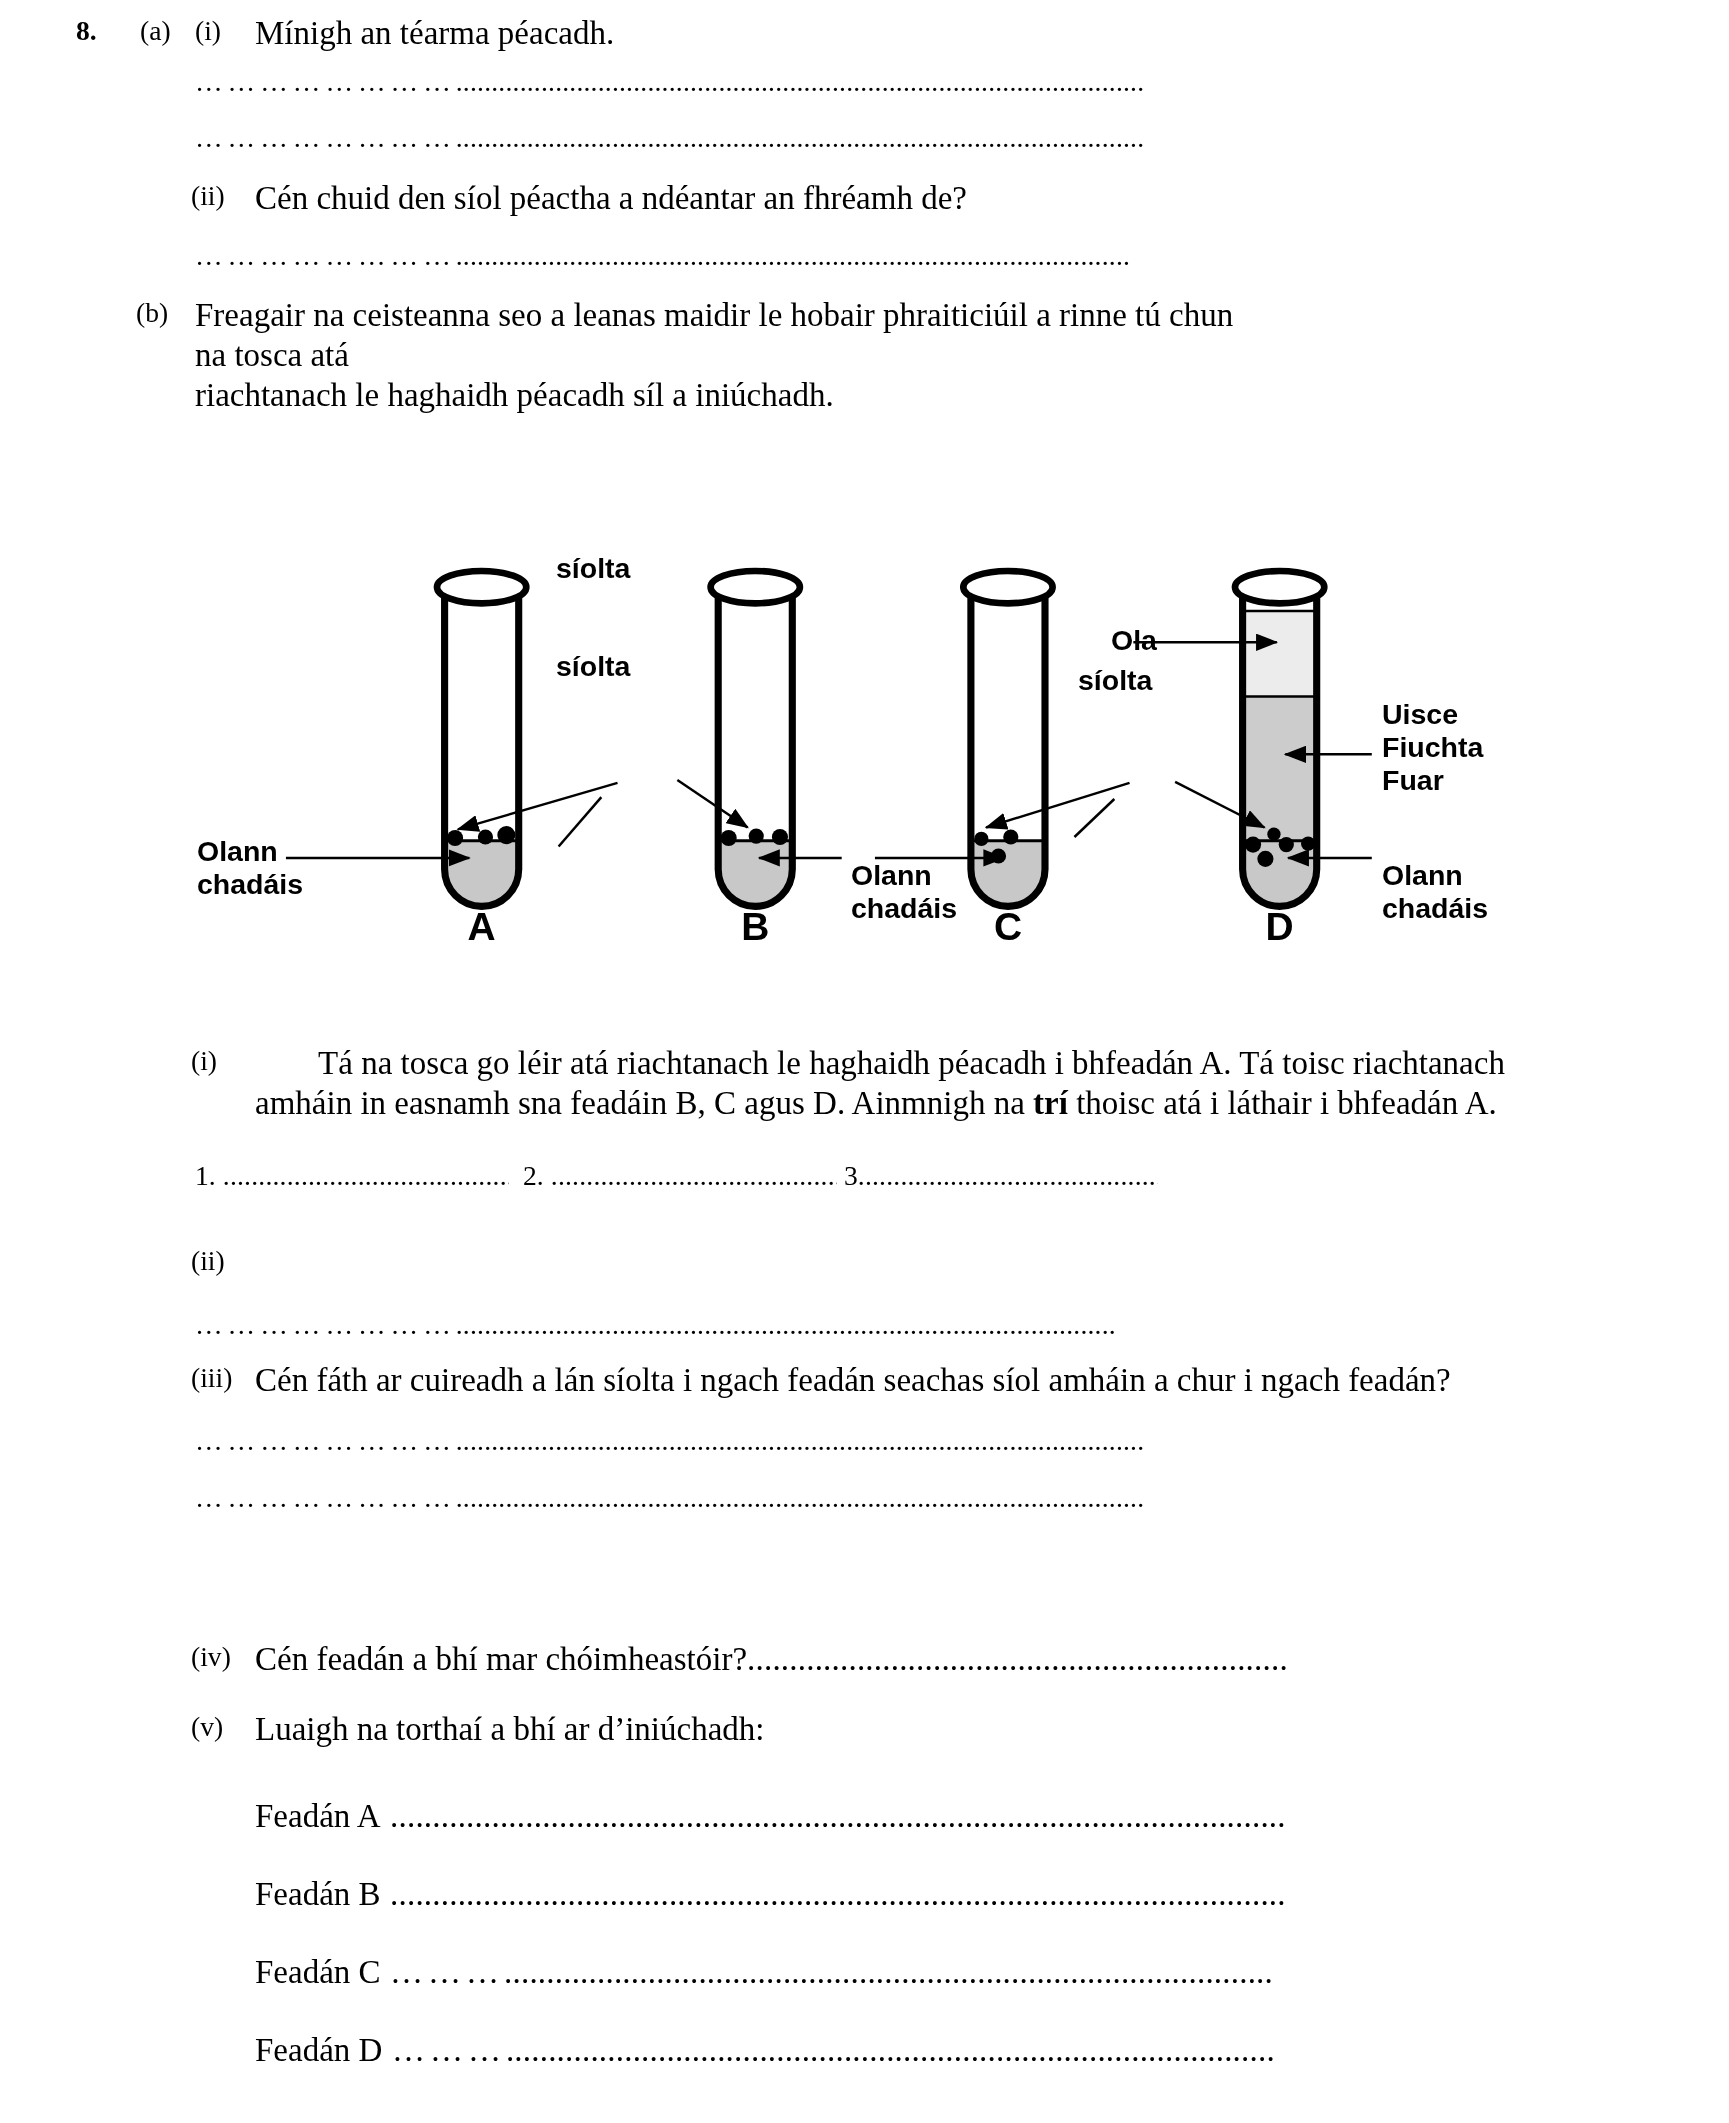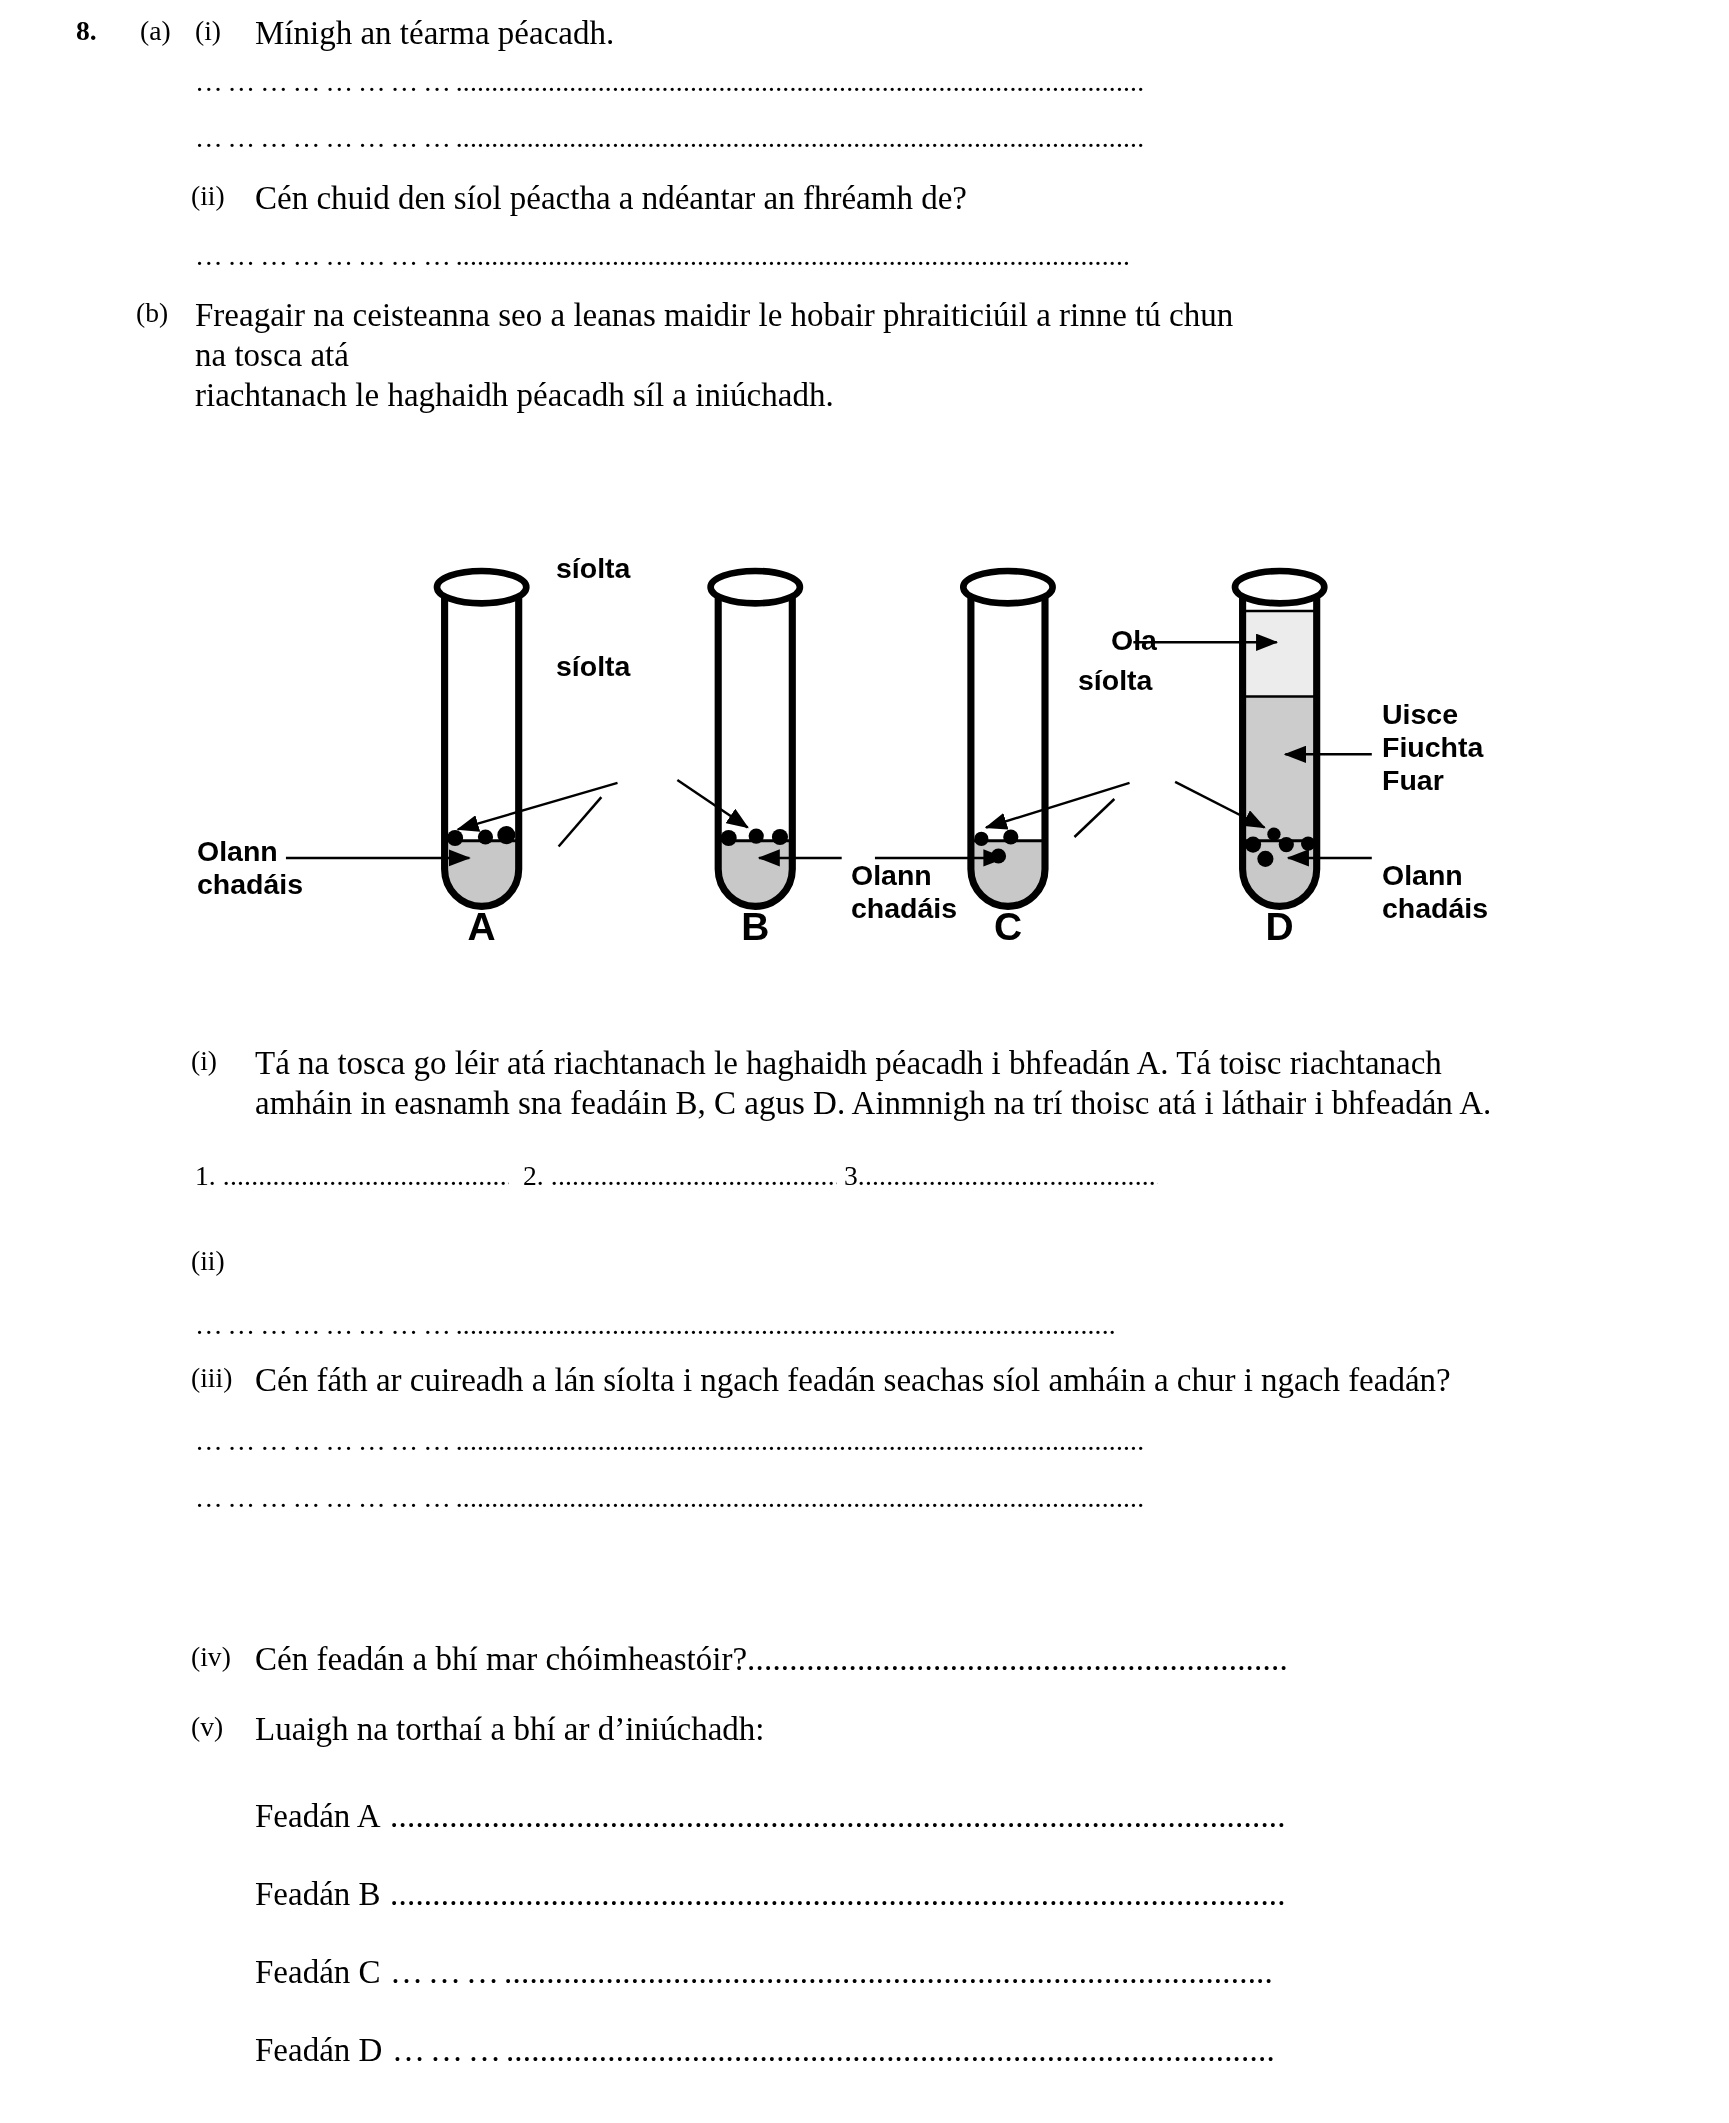--- a/index.html
+++ b/index.html
@@ -35,21 +35,21 @@
   }
   .lbl {
     font-size: 27.6px;
     line-height: 36px;
   }
   .txt {
     font-size: 33px;
     line-height: 40px;
     font-family: "Liberation Serif", serif;
   }
-  .b { font-weight: normal; }
+  .b { font-weight: bold; }
 
   
   .dots {
     position: absolute;
     font-size: 27.6px;
     line-height: 28.5px;
     letter-spacing: 0px;
     white-space: nowrap;
     overflow: hidden;
     font-family: "Liberation Serif", serif;
@@ -237,21 +237,21 @@
 
   <div style="position:absolute; left:1382px; top:698px; font-family:'Liberation Sans',sans-serif; font-size:28.5px; font-weight:bold; line-height:33px;">
     <div>Uisce</div>
     <div>Fiuchta</div>
     <div>Fuar</div>
   </div>
 
   <div class="row" style="left:191px; top:1043px;">
     <span class="lbl" style="width:64px;">(i)</span>
     <span class="txt" style="display:block; width:1313px;">
-      <span style="display:block;">Tá na tosca go léir atá riachtanach le haghaidh péacadh i bhfeadán A.  Tá toisc riachtanach</span>
+      <span style="display:block;text-align:center;">Tá na tosca go léir atá riachtanach le haghaidh péacadh i bhfeadán A.  Tá toisc riachtanach</span>
       <span style="display:block;"><span>amháin in easnamh sna feadáin B, C agus D.  Ainmnigh na </span><span class="b">trí</span><span> thoisc atá i láthair i bhfeadán A.</span></span>
     </span>
   </div>
 
   <div class="dots" style="left:195px; top:1162px; width:314px;">
     <span>1.</span><span class="tight"> ..........................................</span>
   </div>
   <div class="dots" style="left:523px; top:1162px; width:314px;">
     <span>2.</span><span class="tight"> ..........................................</span>
   </div>

